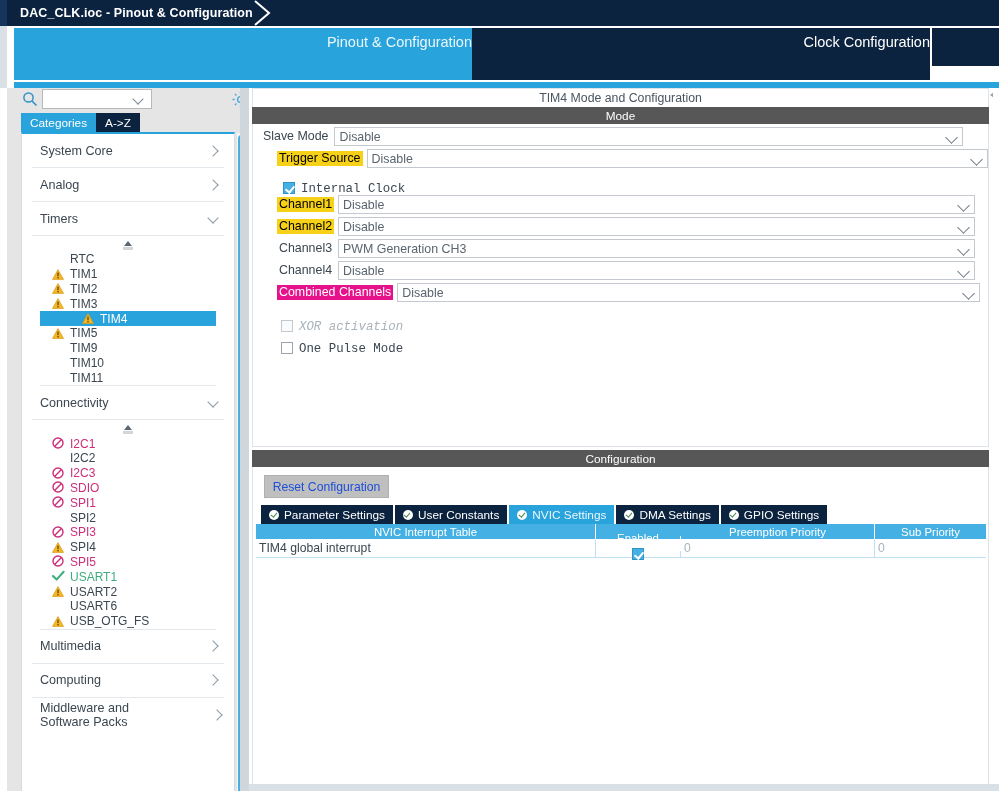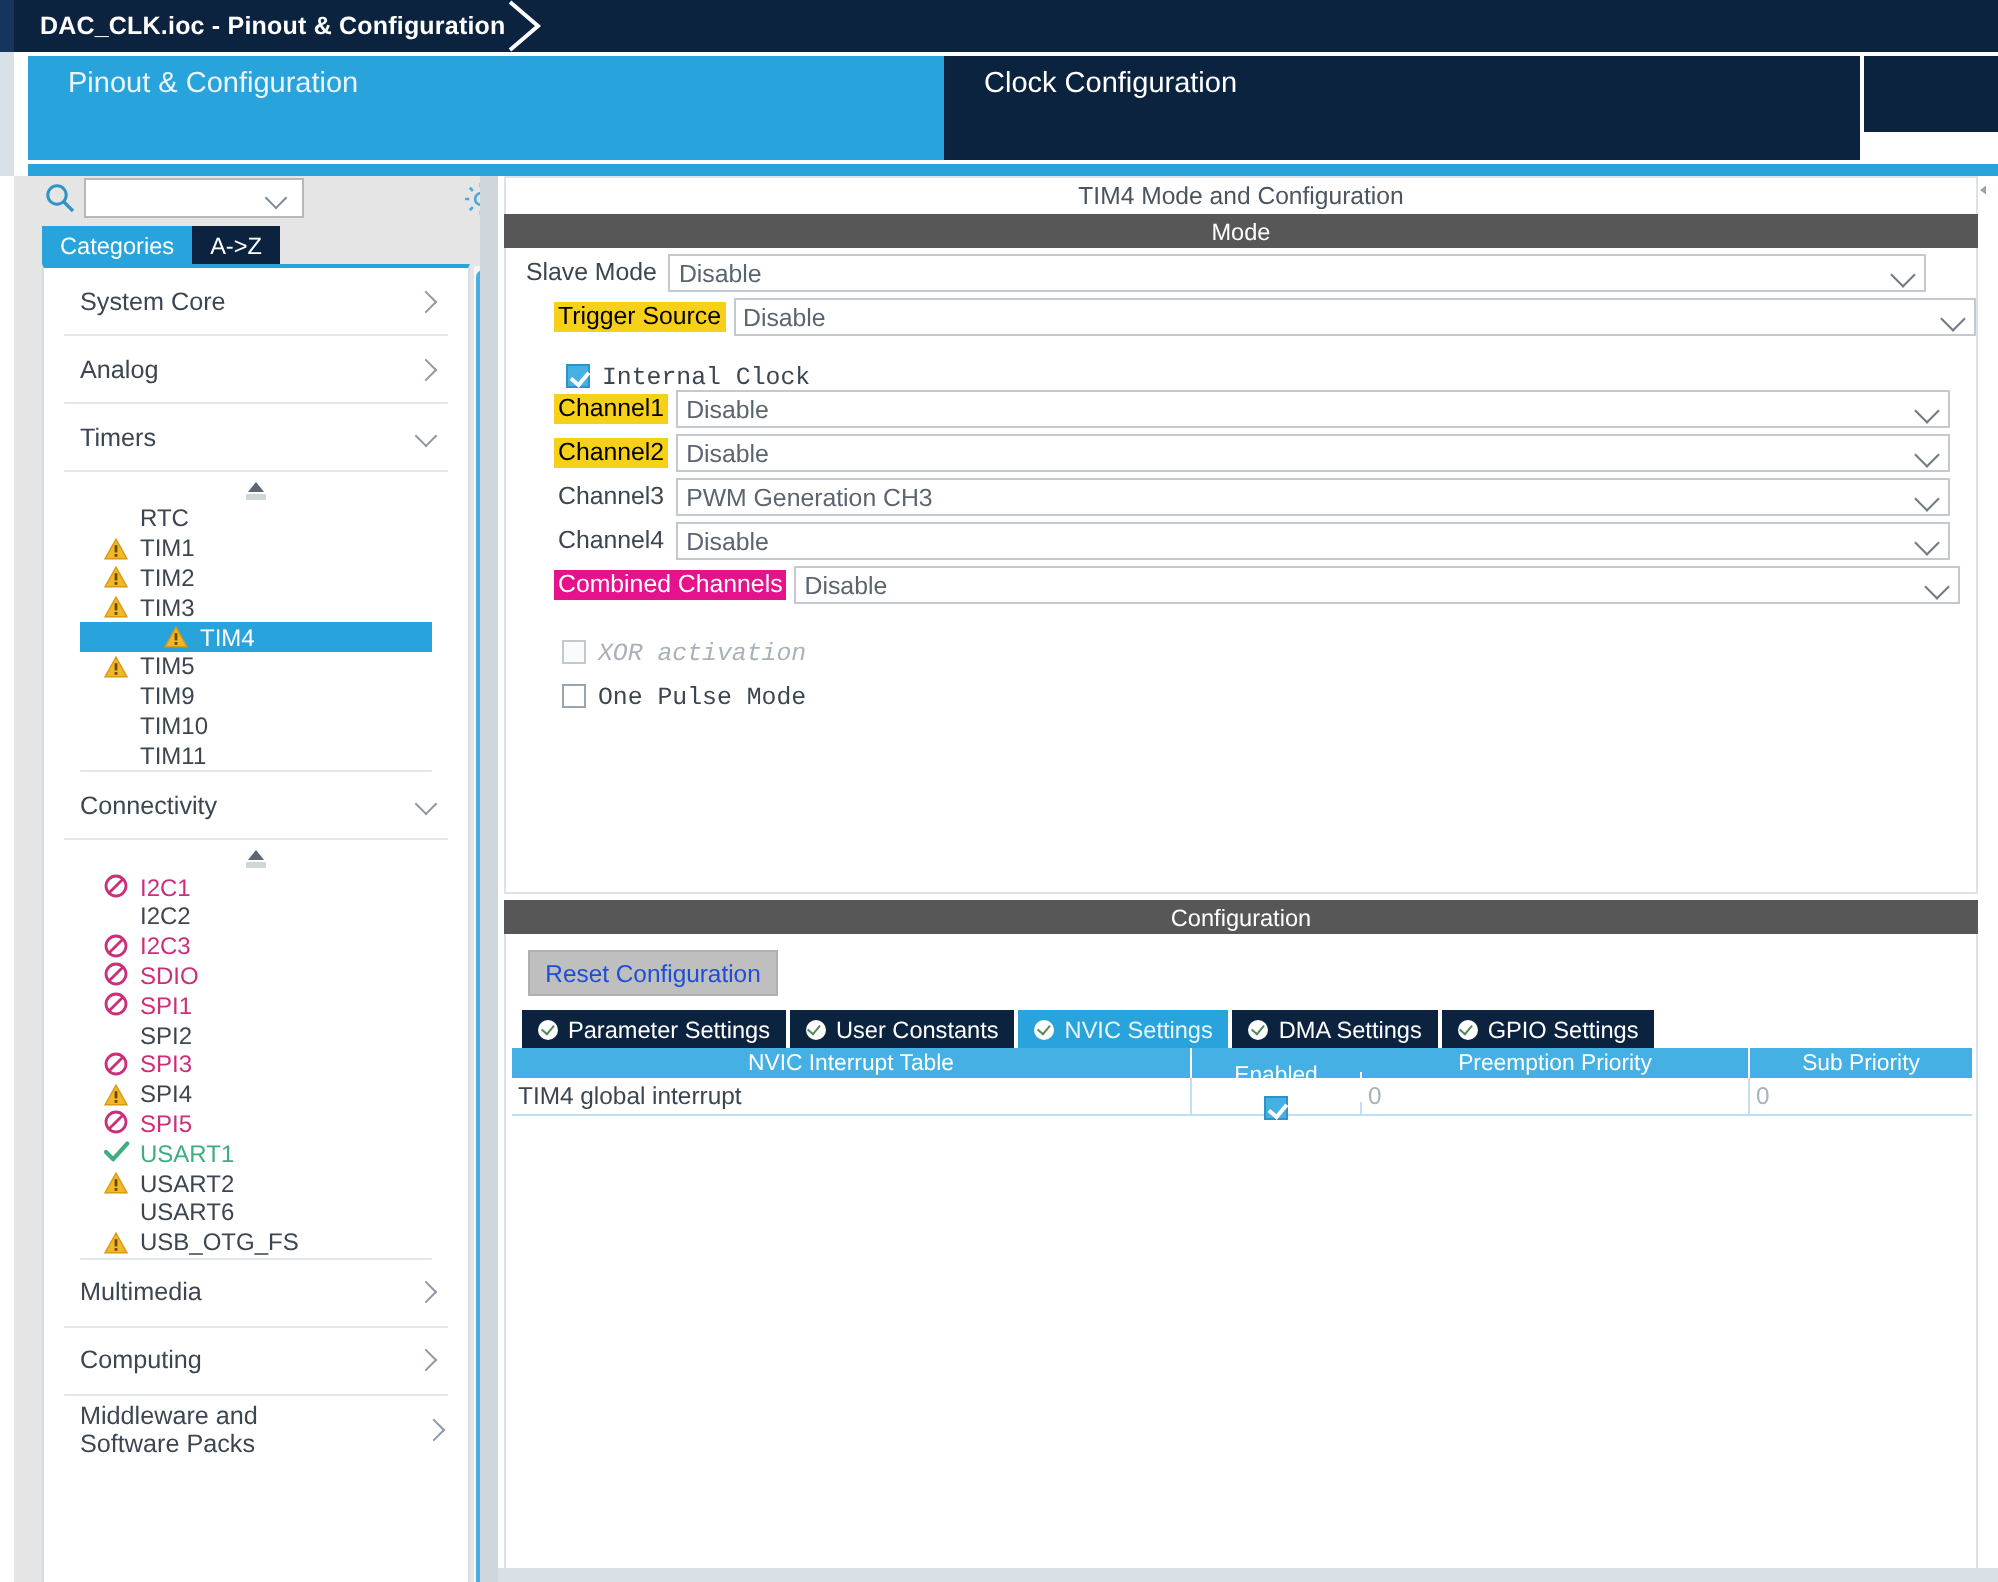--- a/index.html
+++ b/index.html
@@ -38,21 +38,21 @@
     position: absolute; left: 0; top: 26px; width: 999px; height: 62px;
     background: #ffffff;
   }
   .tabstrip-left-edge {
     position: absolute; left: 0; top: 0; width: 7px; height: 62px;
     background: #d9e0e6;
   }
   .tab-main {
     position: absolute; top: 2px; height: 52px;
     background: #29a3db;
-    display: flex; align-items: flex-start; justify-content: flex-start;
+    display: flex; align-items: flex-start; justify-content: flex-end;
     padding-top: 6px;
     padding-left: 20px;
   }
   .tab-main.active { background: #29a3db; }
   .tab-main.inactive { background: #0c2340; }
   .tab-main-label { color: #ffffff; font-size: 14.5px; white-space: nowrap; }
   .tab-main.active .tab-main-label { color: #eaf6fd; }
   #tab-pinout-config { left: 14px; width: 458px; }
   #tab-clock-config  { left: 472px; width: 458px; }
   #tab-right-stub    { left: 932px; width: 67px; background: #0c2340; top: 2px; height: 38px; }

